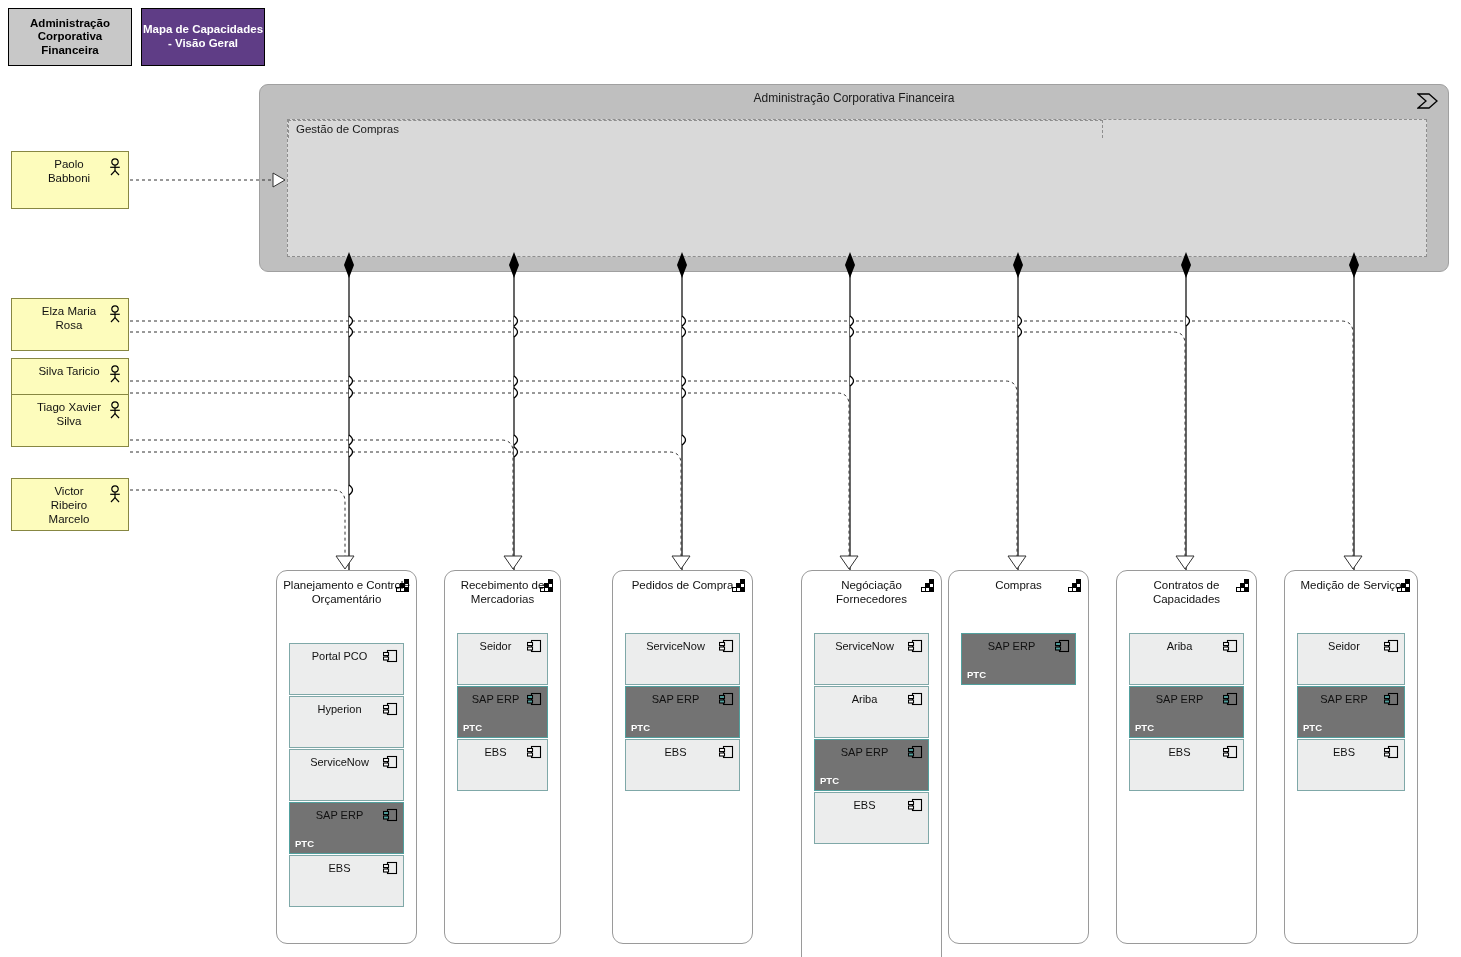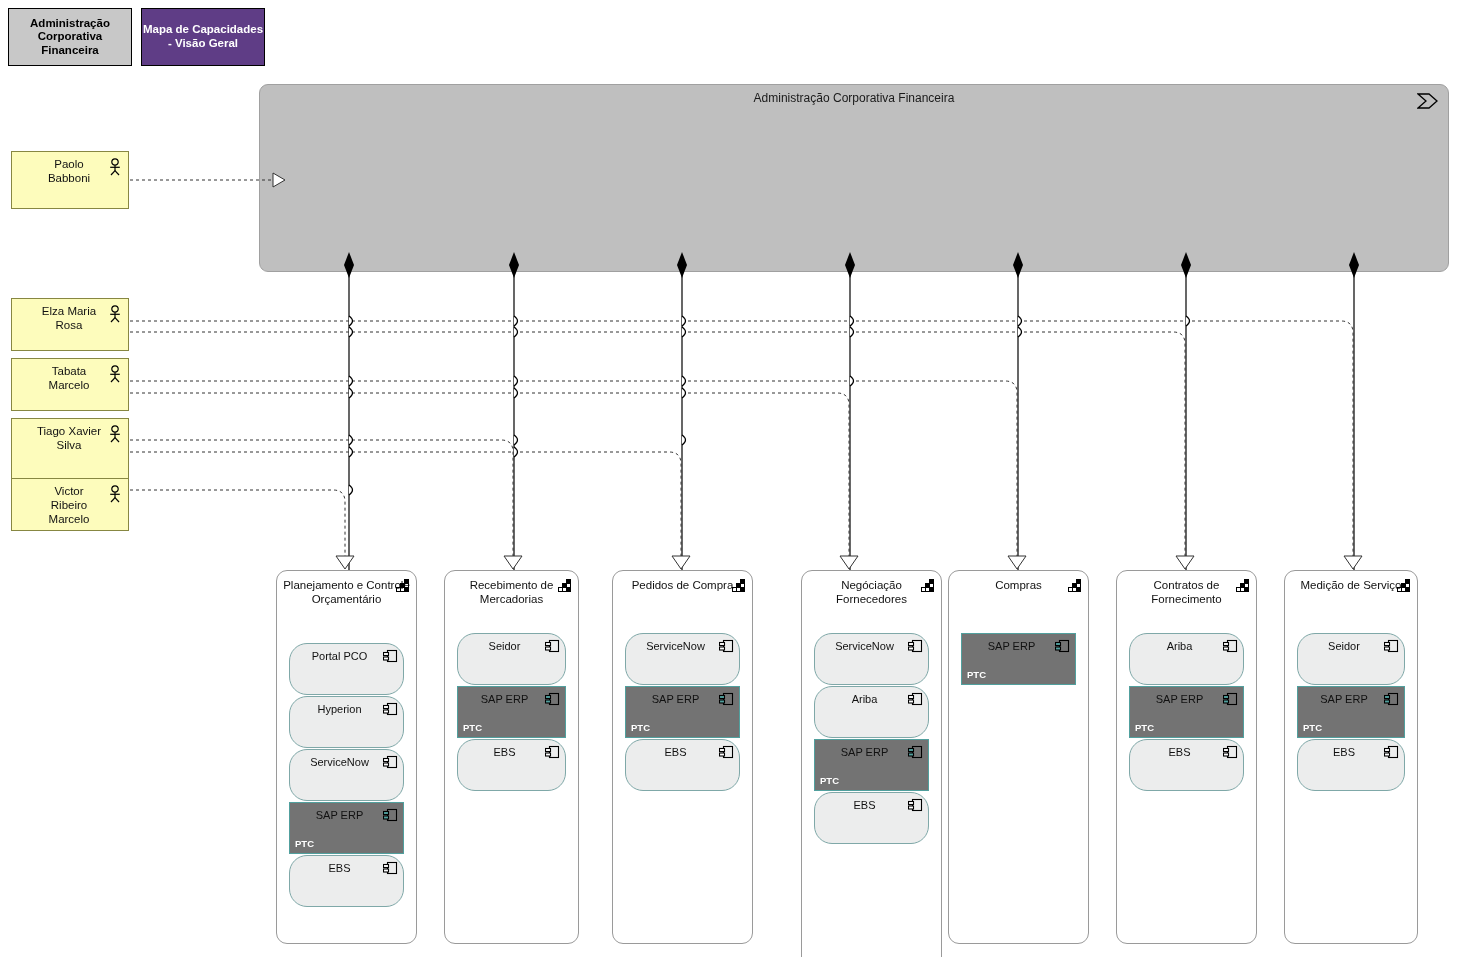--- a/index.html
+++ b/index.html
@@ -56,21 +56,21 @@
     font-size:11.5px;line-height:1.22;color:#111;
   }
   .cap-head .cap-icon{position:absolute;right:6px;top:8px;width:14px;height:13px;}
   .cap-body{position:absolute;left:12px;right:12px;top:62px;}
 
   
   .app{
     position:relative;height:52px;margin-bottom:1px;
     border:1px solid #7fa8a8;box-sizing:border-box;
   }
-  .app.grey{background:#eceded;border-radius:18px;}
+  .app.grey{background:#eceded;}
   .app.teal{background:#737373;border-color:#51a09e;}
   .app-name{
     display:block;text-align:center;font-size:11px;padding:6px 20px 0 6px;color:#111;
   }
   .app.teal .app-name{color:#111;}
   .app-icon{position:absolute;right:5px;top:5px;width:15px;height:14px;}
   .app-tag{
     position:absolute;left:5px;bottom:4px;font-size:9.5px;font-weight:bold;color:#ffffff;
   }
 
@@ -88,20 +88,23 @@
 </div>
 
 <div class="abs outer-group" style="left:259px;top:84px;width:1190px;height:188px;">
   <div class="outer-title">Administração Corporativa Financeira</div>
   <span class="outer-badge">
     <svg width="22" height="16" viewBox="0 0 22 16">
       <path d="M1,1 L12,1 L20,8 L12,15 L1,15 L9,8 Z" fill="none" stroke="#000" stroke-width="1.3"></path>
     </svg>
   </span>
 
+  <div class="abs inner-group" style="left:27px;top:34px;width:1140px;height:138px;">
+    <div class="inner-tab">Gestão de Compras</div>
+  </div>
 </div>
 
 <div class="abs actor" style="left:11px;top:151px;width:118px;height:58px;">
   <span class="actor-label">Paolo Babboni</span>
   <span class="actor-icon">
     <svg width="14" height="18" viewBox="0 0 14 18">
       <circle cx="7" cy="4" r="3.2" fill="none" stroke="#000" stroke-width="1.2"></circle>
       <line x1="7" y1="7.3" x2="7" y2="13" stroke="#000" stroke-width="1.2"></line>
       <line x1="2.2" y1="9.3" x2="11.8" y2="9.3" stroke="#000" stroke-width="1.2"></line>
       <line x1="7" y1="12.6" x2="3" y2="17" stroke="#000" stroke-width="1.2"></line>
@@ -117,33 +120,33 @@
       <circle cx="7" cy="4" r="3.2" fill="none" stroke="#000" stroke-width="1.2"></circle>
       <line x1="7" y1="7.3" x2="7" y2="13" stroke="#000" stroke-width="1.2"></line>
       <line x1="2.2" y1="9.3" x2="11.8" y2="9.3" stroke="#000" stroke-width="1.2"></line>
       <line x1="7" y1="12.6" x2="3" y2="17" stroke="#000" stroke-width="1.2"></line>
       <line x1="7" y1="12.6" x2="11" y2="17" stroke="#000" stroke-width="1.2"></line>
     </svg>
   </span>
 </div>
 
 <div class="abs actor" style="left:11px;top:358px;width:118px;height:53px;">
-  <span class="actor-label">Tabata Marcelo</span>
+  <span class="actor-label">Silva Taricio</span>
   <span class="actor-icon">
     <svg width="14" height="18" viewBox="0 0 14 18">
       <circle cx="7" cy="4" r="3.2" fill="none" stroke="#000" stroke-width="1.2"></circle>
       <line x1="7" y1="7.3" x2="7" y2="13" stroke="#000" stroke-width="1.2"></line>
       <line x1="2.2" y1="9.3" x2="11.8" y2="9.3" stroke="#000" stroke-width="1.2"></line>
       <line x1="7" y1="12.6" x2="3" y2="17" stroke="#000" stroke-width="1.2"></line>
       <line x1="7" y1="12.6" x2="11" y2="17" stroke="#000" stroke-width="1.2"></line>
     </svg>
   </span>
 </div>
 
-<div class="abs actor" style="left:11px;top:418px;width:118px;height:69px;">
+<div class="abs actor" style="left:11px;top:394px;width:118px;height:53px;">
   <span class="actor-label">Tiago Xavier Silva</span>
   <span class="actor-icon">
     <svg width="14" height="18" viewBox="0 0 14 18">
       <circle cx="7" cy="4" r="3.2" fill="none" stroke="#000" stroke-width="1.2"></circle>
       <line x1="7" y1="7.3" x2="7" y2="13" stroke="#000" stroke-width="1.2"></line>
       <line x1="2.2" y1="9.3" x2="11.8" y2="9.3" stroke="#000" stroke-width="1.2"></line>
       <line x1="7" y1="12.6" x2="3" y2="17" stroke="#000" stroke-width="1.2"></line>
       <line x1="7" y1="12.6" x2="11" y2="17" stroke="#000" stroke-width="1.2"></line>
     </svg>
   </span>
@@ -224,21 +227,21 @@
         <svg width="15" height="14" viewBox="0 0 15 14">
             <rect x="4.5" y="1.5" width="9" height="11" fill="none" stroke="#000" stroke-width="1.1"></rect>
             <rect x="0.5" y="3.5" width="5" height="3" fill="#fff" stroke="#000" stroke-width="1.1"></rect>
             <rect x="0.5" y="8" width="5" height="3" fill="#fff" stroke="#000" stroke-width="1.1"></rect>
           </svg>
       </span>
     </div>
   </div>
 </div>
 
-<div class="abs cap" style="left:444px;top:570px;width:135px;height:374px;">
+<div class="abs cap" style="left:444px;top:570px;width:117px;height:374px;">
   <div class="cap-head">
     <span>Recebimento de Mercadorias</span>
     <span class="cap-icon">
       <svg width="14" height="13" viewBox="0 0 14 13">
         <rect x="0.5" y="8.5" width="4" height="4" fill="none" stroke="#000"></rect>
         <rect x="4.5" y="8.5" width="4" height="4" fill="none" stroke="#000"></rect>
         <rect x="8.5" y="8.5" width="4" height="4" fill="#000" stroke="#000"></rect>
         <rect x="4.5" y="4.5" width="4" height="4" fill="#000" stroke="#000"></rect>
         <rect x="8.5" y="4.5" width="4" height="4" fill="none" stroke="#000"></rect>
         <rect x="8.5" y="0.5" width="4" height="4" fill="#000" stroke="#000"></rect>
@@ -412,21 +415,21 @@
             <rect x="0.5" y="8" width="5" height="3" fill="#51a09e" stroke="#000" stroke-width="1.1"></rect>
           </svg>
       </span>
       <span class="app-tag">PTC</span>
     </div>
   </div>
 </div>
 
 <div class="abs cap" style="left:1116px;top:570px;width:141px;height:374px;">
   <div class="cap-head">
-    <span>Contratos de Fornecimento</span>
+    <span>Contratos de Capacidades</span>
     <span class="cap-icon">
       <svg width="14" height="13" viewBox="0 0 14 13">
         <rect x="0.5" y="8.5" width="4" height="4" fill="none" stroke="#000"></rect>
         <rect x="4.5" y="8.5" width="4" height="4" fill="none" stroke="#000"></rect>
         <rect x="8.5" y="8.5" width="4" height="4" fill="#000" stroke="#000"></rect>
         <rect x="4.5" y="4.5" width="4" height="4" fill="#000" stroke="#000"></rect>
         <rect x="8.5" y="4.5" width="4" height="4" fill="none" stroke="#000"></rect>
         <rect x="8.5" y="0.5" width="4" height="4" fill="#000" stroke="#000"></rect>
       </svg>
     </span>

